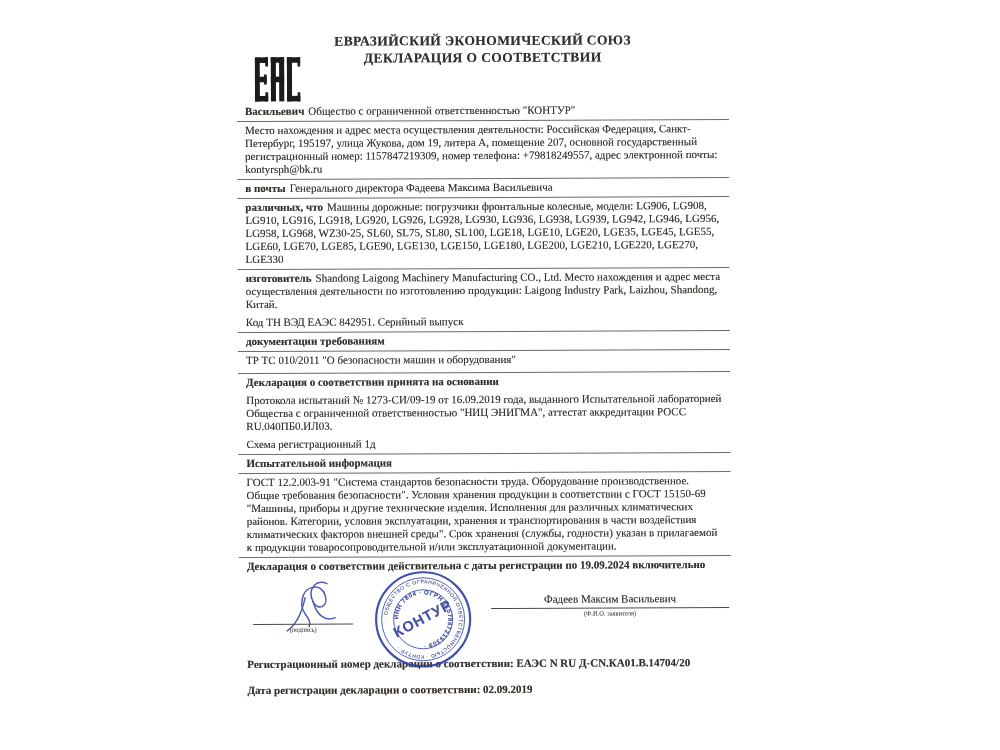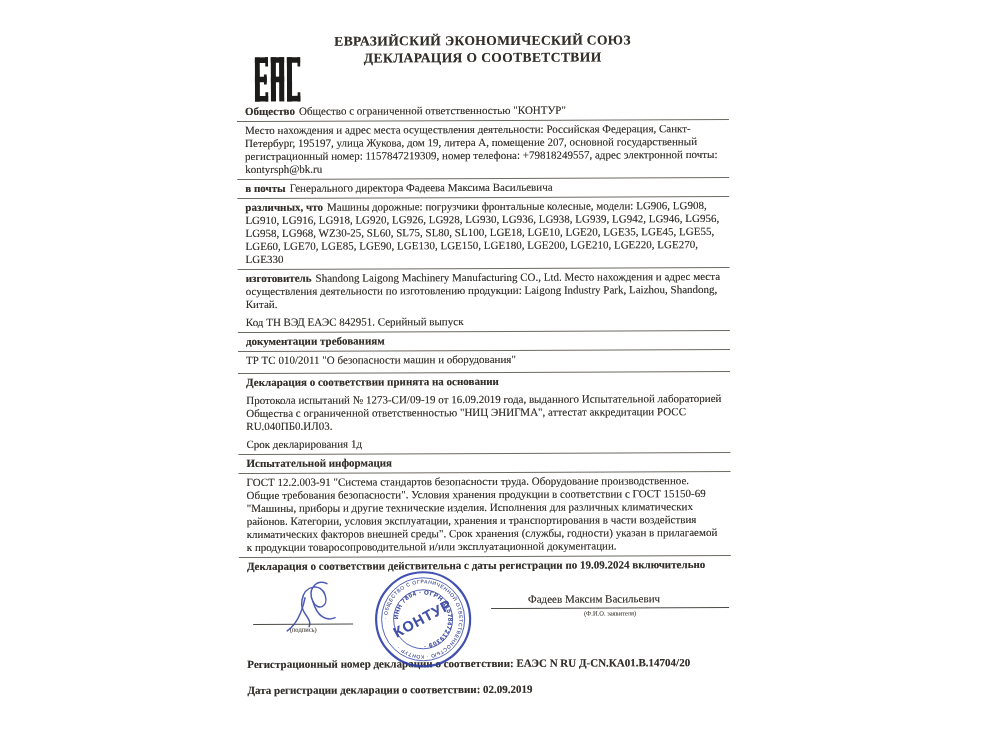--- a/index.html
+++ b/index.html
@@ -14,21 +14,21 @@
   .spacer{height:36px;}
   .sec{padding:2px 8px 3px 8px;}
   .rule{border-bottom:1px solid #6e6a64;}
   .b{font-weight:bold;}
   .lbl{font-weight:bold;margin-right:4px;}
   .pb6{padding-bottom:6px;}
   .sig-row{position:relative;height:64px;margin-top:2px;}
   .sig-line{position:absolute;left:14px;top:46px;width:100px;border-top:1px solid #4d4a46;}
   .sig-cap{position:absolute;left:14px;top:48px;width:100px;text-align:center;
            font-size:6.5px;line-height:8px;color:#5a5650;}
-  .fio-name{position:absolute;left:242px;top:16px;width:226px;text-align:center;font-size:11px;}
+  .fio-name{position:absolute;left:258px;top:16px;width:226px;text-align:center;font-size:11px;}
   .fio-line{position:absolute;left:252px;top:31px;width:238px;border-top:1px solid #4d4a46;}
   .fio-cap{position:absolute;left:252px;top:33px;width:238px;text-align:center;
            font-size:6.5px;line-height:8px;color:#5a5650;}
   .sig-svg{position:absolute;left:30px;top:0px;z-index:2;}
   .stamp{position:absolute;left:134px;top:-8px;width:100px;height:100px;z-index:3;opacity:.9;}
   .reg{margin-top:14px;font-weight:bold;}
   .reg2{margin-top:8px;font-weight:bold;}
   .stamp text{font-family:"Liberation Sans", sans-serif;}
 </style>
 </head>
@@ -58,21 +58,21 @@
       <rect x="35" y="0" width="14.5" height="6"></rect>
         <rect x="46.5" y="0" width="3" height="10"></rect>
       <rect x="35" y="42" width="14.5" height="6"></rect>
         <rect x="46.5" y="38" width="3" height="10"></rect>
     </g>
   </svg>
 
   <div class="spacer"></div>
 
   <div class="sec rule">
-    <span class="lbl">Общество</span><span>Общество с ограниченной ответственностью "КОНТУР"</span>
+    <span class="lbl">Васильевич</span><span>Общество с ограниченной ответственностью "КОНТУР"</span>
   </div>
 
   <div class="sec rule">
     <span>Место нахождения и адрес места осуществления деятельности: Российская Федерация, Санкт-Петербург, 195197, улица Жукова, дом 19, литера А, помещение 207, основной государственный регистрационный номер: 1157847219309, номер телефона: +79818249557, адрес электронной почты: kontyrsph@bk.ru</span>
   </div>
 
   <div class="sec rule">
     <span class="lbl">в почты</span><span>Генерального директора Фадеева Максима Васильевича</span>
   </div>
 
@@ -98,21 +98,21 @@
 
   <div class="sec b">
     <span>Декларация о соответствии принята на основании</span>
   </div>
 
   <div class="sec">
     <span>Протокола испытаний № 1273-СИ/09-19 от 16.09.2019 года, выданного Испытательной лабораторией Общества с ограниченной ответственностью "НИЦ ЭНИГМА", аттестат аккредитации РОСС RU.040ПБ0.ИЛ03.</span>
   </div>
 
   <div class="sec rule">
-    <span>Срок декларирования 1д</span>
+    <span>Схема регистрационный 1д</span>
   </div>
 
   <div class="sec rule b">
     <span>Испытательной информация</span>
   </div>
 
   <div class="sec rule">
     <span>ГОСТ 12.2.003-91 "Система стандартов безопасности труда. Оборудование производственное. Общие требования безопасности". Условия хранения продукции в соответствии с ГОСТ 15150-69 "Машины, приборы и другие технические изделия. Исполнения для различных климатических районов. Категории, условия эксплуатации, хранения и транспортирования в части воздействия климатических факторов внешней среды". Срок хранения (службы, годности) указан в прилагаемой к продукции товаросопроводительной и/или эксплуатационной документации.</span>
   </div>
 

